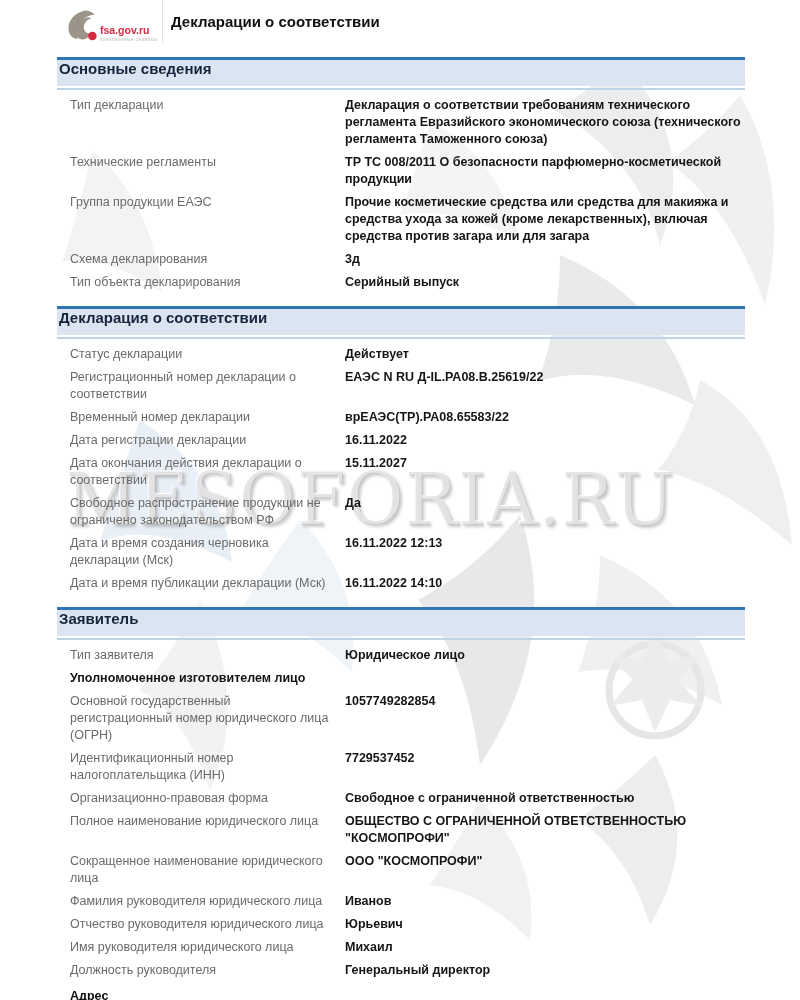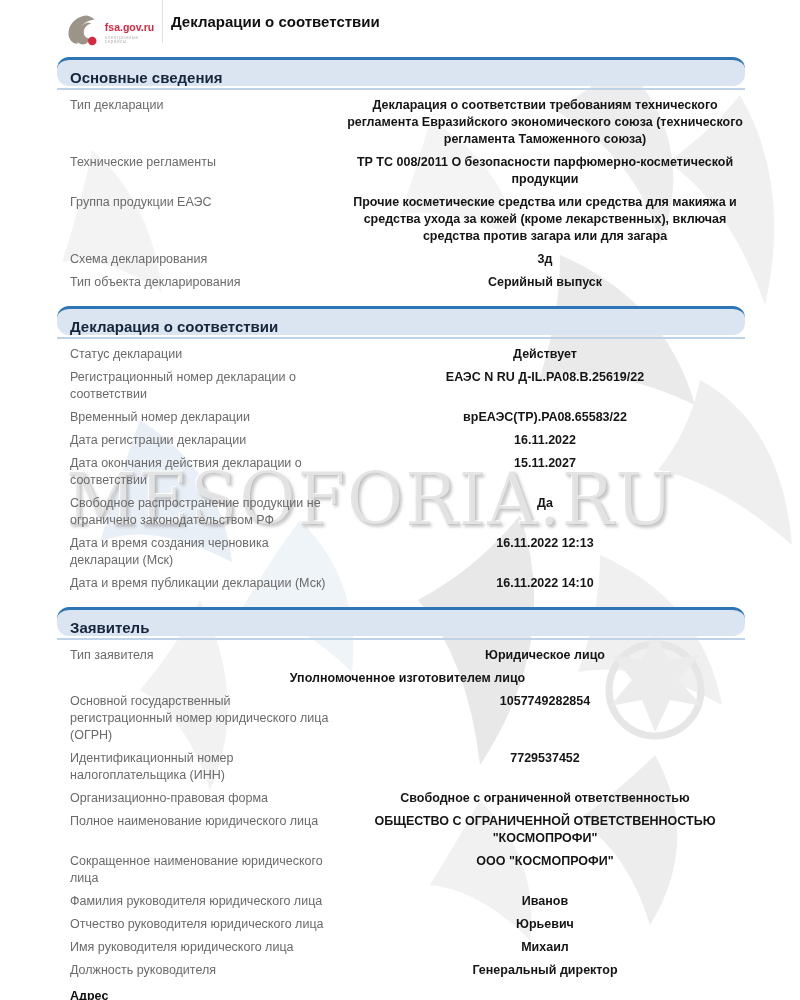--- a/index.html
+++ b/index.html
@@ -8,37 +8,37 @@
   .bg-art{position:absolute;left:0;top:0;z-index:0;}
   .watermark{position:absolute;left:66px;top:458px;z-index:1;white-space:nowrap;
         font-family:"DejaVu Serif",serif;font-size:72px;letter-spacing:1px;transform:scaleX(0.97);
         transform-origin:left;color:rgba(170,170,170,0.30);
         text-shadow:-1px -1px 0 rgba(255,255,255,0.95), 2px 2px 3px rgba(110,110,110,0.35);}
   .content{position:relative;z-index:2;height:100%;box-sizing:border-box;
         padding:0 55px 0 57px;display:flex;flex-direction:column;}
   
   .doc-header{display:flex;align-items:flex-start;height:57px;flex:0 0 auto;}
   .logo-box{margin-left:9px;width:97px;height:43px;border-right:1px solid #e3e3e3;
-        display:flex;align-items:flex-start;gap:5px;box-sizing:border-box;padding-top:12px;}
+        display:flex;align-items:flex-end;box-sizing:border-box;padding-top:2px;}
   .logo-text-col{display:flex;flex-direction:column;line-height:1.1;padding-top:10px;}
   .logo-url{color:#d52940;font-weight:bold;font-size:10.5px;}
   .logo-tagline{color:#b9b4ae;font-size:4.5px;letter-spacing:0.6px;margin-top:2px;}
   .doc-title{font-size:15px;font-weight:bold;color:#101010;margin-left:8px;padding-top:13px;}
   
   .sec{flex:0 0 auto;}
   .sec + .sec{margin-top:6px;}
   .sec-bar{border-top:3px solid #2e75b5;background:#dbe5f1;height:26px;display:flex;
-        align-items:flex-end;padding-left:13px;border-radius:12px;}
+        align-items:flex-start;padding-left:2px;}
   .sec-title{font-size:15px;font-weight:bold;color:#15253b;}
   .sec-underline{height:2px;background:#bdd3e8;margin-top:2px;}
   .rows{padding:7px 0 3px 13px;}
   .row{display:flex;margin-bottom:6px;}
   .row-label{flex:0 0 275px;width:275px;box-sizing:border-box;padding-right:12px;
         color:#6a6a6a;font-size:12.5px;line-height:17px;}
-  .row-value{flex:1;color:#151515;font-weight:bold;font-size:12.5px;line-height:17px;text-align:center;}
+  .row-value{flex:1;color:#151515;font-weight:bold;font-size:12.5px;line-height:17px;}
   .row-sub{font-weight:bold;color:#101010;font-size:12.5px;line-height:17px;margin:9px 0 5px;}
 </style>
 </head>
 <body>
 
 <div class="page">
 
   <svg class="bg-art" width="800" height="1000" viewBox="0 0 800 1000" aria-hidden="true">
     <path d="M620 60 Q700 140 660 245 Q640 160 555 110 Q595 88 620 60 Z" fill="#ededed"></path>
     <path d="M740 95 Q792 185 765 305 Q730 205 668 162 Q712 130 740 95 Z" fill="#f0f0f0"></path>

